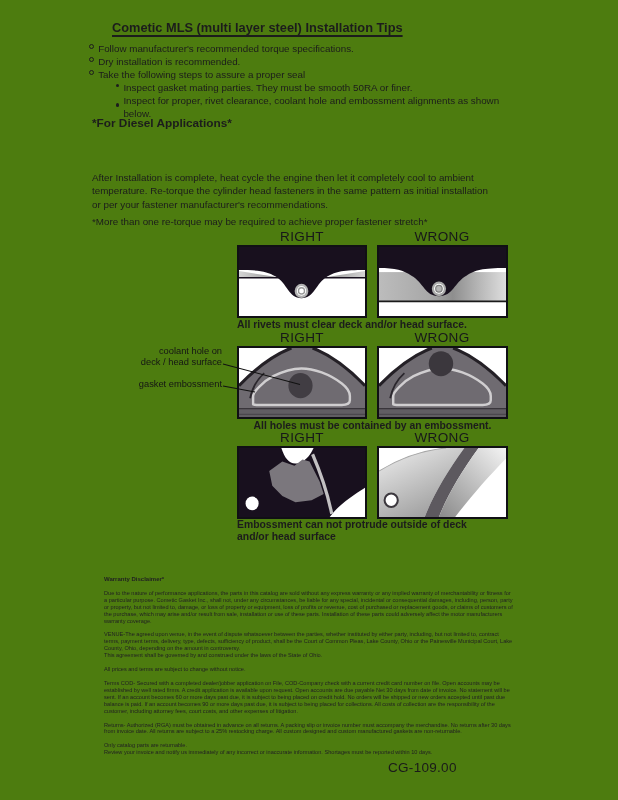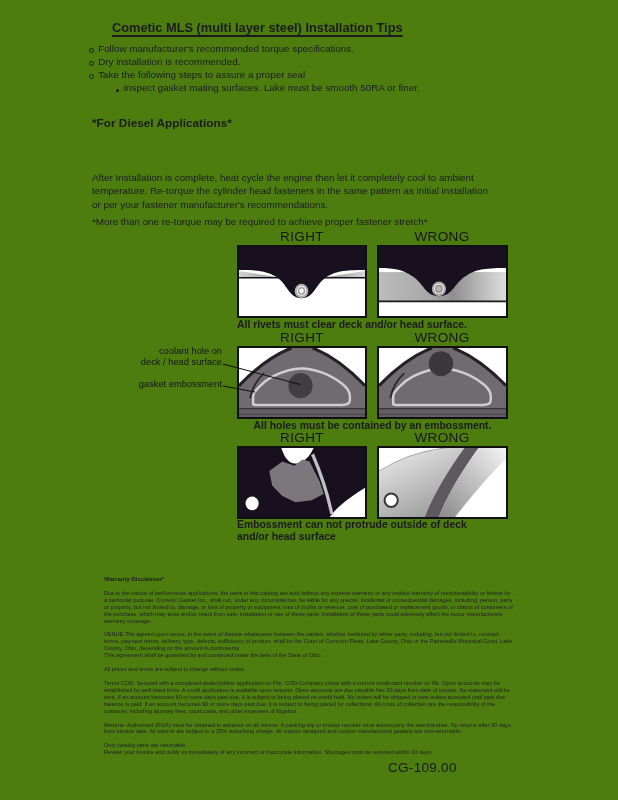--- a/index.html
+++ b/index.html
@@ -8,21 +8,21 @@
     font-family:"Liberation Sans",sans-serif;color:#1c1c1c;overflow:hidden;
     margin:0 auto;
   }
   .abs{position:absolute;}
   .prewrap{white-space:pre-line;}
 
   
   .title{left:112px;top:20px;font-size:12.8px;font-weight:bold;
          text-decoration:underline;text-decoration-thickness:1.5px;text-underline-offset:2.5px;}
   .bullets{left:89px;top:42px;width:430px;font-size:9.8px;line-height:13px;}
-  .b-row{display:flex;align-items:flex-end;}
+  .b-row{display:flex;align-items:center;}
   .ob{display:inline-block;width:3.2px;height:3.2px;border:1px solid #1d1d1d;border-radius:50%;
       margin-right:4px;flex:0 0 auto;position:relative;top:-2px;}
   .fb{display:inline-block;width:3.4px;height:3.4px;background:#1d1d1d;border-radius:50%;
       margin-right:4px;flex:0 0 auto;position:relative;top:-2px;}
   .sub{margin-left:27px;}
 
   .diesel-head{left:92px;top:116px;font-size:11.8px;font-weight:bold;}
   .para{left:92px;width:430px;font-size:9.8px;line-height:13.4px;}
   .p1{top:135px;} .p2{top:171px;} .pnote{top:215px;}
 
@@ -57,21 +57,25 @@
     <div class="b-row">
       <span class="ob"></span>
       <span>Dry installation is recommended.</span>
     </div>
     <div class="b-row">
       <span class="ob"></span>
       <span>Take the following steps to assure a proper seal</span>
     </div>
     <div class="b-row sub">
       <span class="fb"></span>
-      <span>Inspect gasket mating surfaces.  Lake must be smooth 50RA or finer.</span>
+      <span>Inspect gasket mating parties.  They must be smooth 50RA or finer.</span>
+    </div>
+    <div class="b-row sub">
+      <span class="fb"></span>
+      <span>Inspect for proper, rivet clearance, coolant hole and embossment alignments as shown below.</span>
     </div>
   </div>
 
   <div class="abs diesel-head">*For Diesel Applications*</div>
   <div class="abs para p2 prewrap">After Installation is complete, heat cycle the engine then let it completely cool to ambient
 temperature. Re-torque the cylinder head fasteners in the same pattern as initial installation
 or per your fastener manufacturer's recommendations.</div>
   <div class="abs para pnote">*More than one re-torque may be required to achieve proper fastener stretch*</div>
 
   <div class="abs rw" style="left:237px;top:229px;">RIGHT</div>

